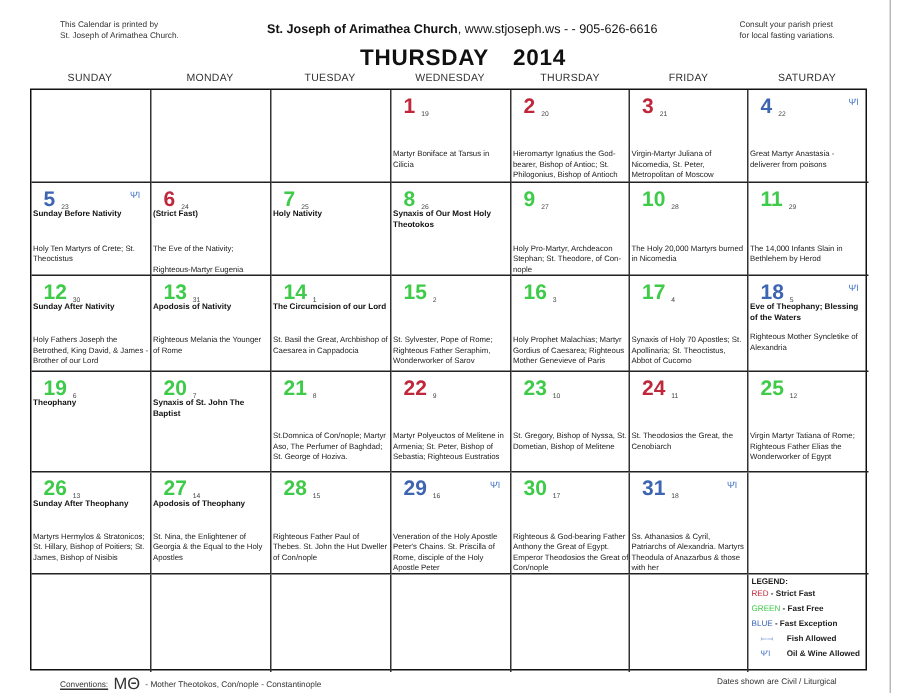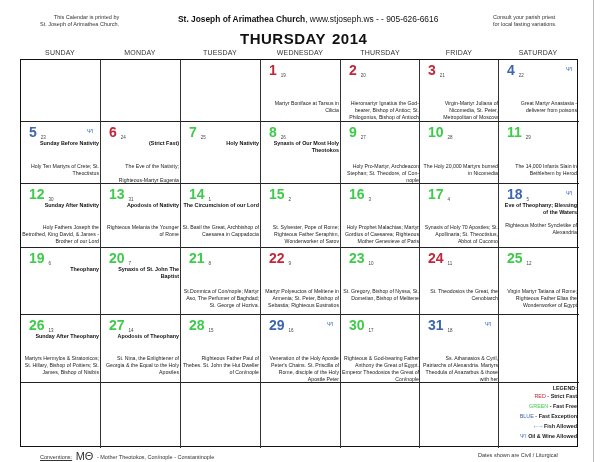--- a/index.html
+++ b/index.html
@@ -1,23 +1,23 @@
 <!DOCTYPE html>
 <html><head>
 <meta charset="utf-8">
 <style>
   html, body { margin:0; padding:0; }
   body { width:600px; height:462px; background:#ffffff; position:relative; overflow:hidden; font-family:"Liberation Sans", sans-serif; color:#222; }
-  .abs { position:absolute;text-align:right; }
+  .abs { position:absolute; }
   .printed-note { left:40px; top:14px; font-size:5.5px; line-height:7px; color:#333; }
   .church { left:178px; top:14px; font-size:8.4px; color:#111; white-space:nowrap; }
   .church b { font-weight:bold; }
   .consult { left:493px; top:14px; font-size:5.5px; line-height:7px; color:#333; text-align:left; }
   .title { left:240px; top:30px; font-size:15px; font-weight:bold; letter-spacing:0.5px; color:#111; white-space:nowrap; }
-  .title .yr { margin-left:6px; }
+  .title .yr { margin-left:16px; }
   .dow { top:49px; font-size:7px; color:#333; text-align:center; width:80px; letter-spacing:0.2px; }
   .grid { left:20px; top:59px; width:558px; height:388px; border:1.5px solid #111; box-sizing:border-box; display:grid; grid-template-columns:80px 80px 80px 80px 79px 79px 80px; grid-template-rows:62px 62px 64px 67px 68px 65px; }
   .cell { border-right:1px solid #333; border-bottom:1.3px solid #222; position:relative; overflow:hidden; box-sizing:border-box; }
   .cell.lastcol { border-right:none; }
   .cell.lastrow { border-bottom:none; }
   .daynum { position:absolute; left:8px; top:3px; font-size:14px; font-weight:bold; line-height:14px; }
   .jul { font-size:4.5px; font-weight:normal; color:#444; margin-left:4px; vertical-align:-2px; }
   .red { color:#c0273a; }
   .green { color:#3ecb4a; }
   .blue { color:#3d65b2; }

